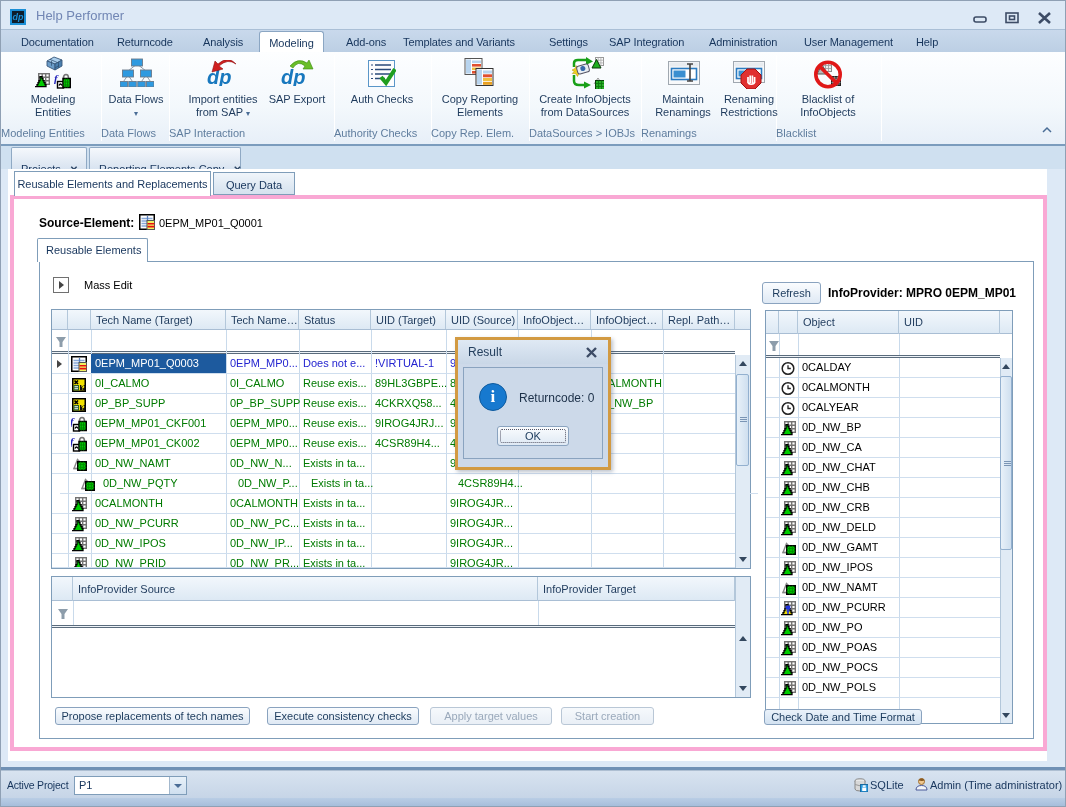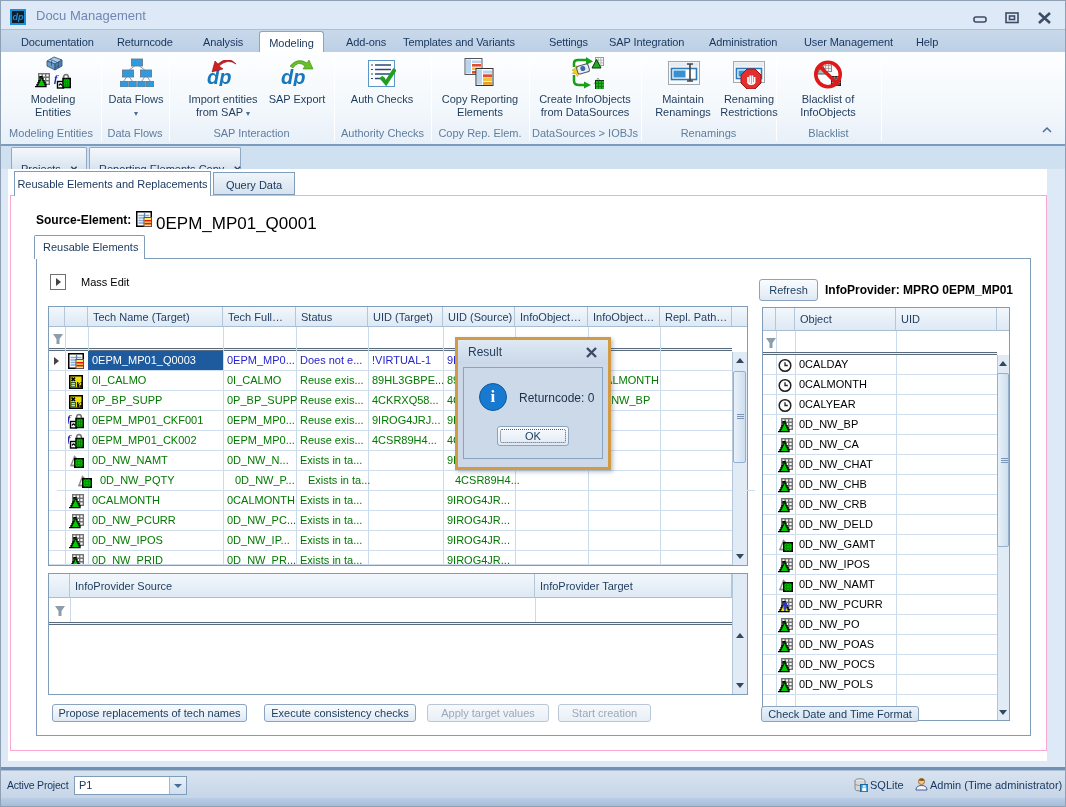--- a/index.html
+++ b/index.html
@@ -7,32 +7,32 @@
 .abs{position:absolute}
 #frame{position:absolute;left:0;top:0;width:1066px;height:807px;border:1px solid #8fa0b4;background:#dde9f6}
 #ttext{position:absolute;left:36px;top:8px;font-size:13px;color:#7186b4}
 
 #menubar{position:absolute;left:1px;top:29px;width:1064px;height:23px;background:linear-gradient(#c9d9ec,#bccfe4);border-top:1px solid #aabfd6}
 .mi{position:absolute;top:6px;font-size:11px;letter-spacing:-0.1px;color:#17355c;white-space:nowrap}
 #mtab{position:absolute;left:258px;top:1px;width:65px;height:22px;background:#fff;border:1px solid #8ba6c3;border-bottom:none;border-radius:3px 3px 0 0;text-align:center;font-size:11px;padding-top:5px;color:#17355c}
 
 #ribbon{position:absolute;left:1px;top:52px;width:1064px;height:94px;background:linear-gradient(#fdfeff 0%,#f3f8fc 60%,#e7eff8 100%);border-bottom:2px solid #7b9cbd}
 .gsep{position:absolute;top:3px;height:86px;width:1px;background:#c7d5e4;border-right:1px solid #fff}
-.glabel{position:absolute;top:75px;font-size:11px;color:#5f7d9e;text-align:center;white-space:nowrap}
+.glabel{position:absolute;top:75px;font-size:11px;color:#5f7d9e;text-align:left;white-space:nowrap}
 .btext{position:absolute;font-size:11px;color:#1e3a5c;text-align:center;line-height:13px;white-space:nowrap}
 .ricon{position:absolute}
 
 #tabbar{position:absolute;left:1px;top:146px;width:1064px;height:23px;background:#cfe0f0}
 .dtab{position:absolute;top:1px;height:22px;background:linear-gradient(#f5f8fc,#d8e3f0);border:1px solid #8fa9c4;border-bottom:none;border-radius:2px 2px 0 0;font-size:11px;color:#17355c;padding:15px 8px 0 9px;white-space:nowrap}
 .dtab.act{top:-2px;height:25px;background:#fff;padding-top:6px}
 .xg{font-size:10px;font-weight:bold;color:#2c4564;margin-left:9px}
 
 #page{position:absolute;left:8px;top:169px;width:1039px;height:592px;background:#fff}
 .itab{position:absolute;font-size:11px;color:#17355c;border:1px solid #7f9db9;padding-top:6px;text-align:center;white-space:nowrap}
-#ipage{position:absolute;left:2px;top:26px;width:1037px;height:556px;border:1px solid #f9a8d4;background:#fff}
+#ipage{position:absolute;left:2px;top:26px;width:1037px;height:556px;border:4px solid #f9a8d4;background:#fff}
 
 #gbtab{position:absolute;left:23px;top:39px;width:111px;height:24px;background:#fff;border:1px solid #7f9db9;border-bottom:none;border-radius:2px 2px 0 0;font-size:11px;padding:5px 0 0 8px;z-index:2}
 #gbox{position:absolute;left:25px;top:62px;width:995px;height:478px;border:1px solid #7f9db9;background:#fff}
 
 .tbl{position:absolute;border:1px solid #7f9db9;background:#fff}
 .thead{position:absolute;left:0;top:0;width:100%;background:linear-gradient(#f2f7fc,#dde9f4);border-bottom:1px solid #a9bed4}
 .hcell{position:absolute;top:0;height:100%;border-right:1px solid #b3c7da;font-size:11px;color:#1e3a5c;padding:4px 0 0 5px;white-space:nowrap;overflow:hidden}
 .vline{position:absolute;width:1px;background:#c9daeb}
 .row{position:absolute;border-bottom:1px solid #cfdeee;width:100%;font-size:11px;white-space:nowrap}
 .cell{position:absolute;top:3px;white-space:nowrap;overflow:hidden}
@@ -51,21 +51,21 @@
 #sbar{position:absolute;left:1px;top:770px;width:1064px;height:28px;background:linear-gradient(#d8e3f0,#c6d5e7);font-size:11px}
 #sbot{position:absolute;left:1px;top:798px;width:1064px;height:8px;background:linear-gradient(#b9cde5,#a6bedb)}
 </style></head>
 <body>
 <div id="frame"></div>
 
 <svg class="abs" style="left:10px;top:9px" width="16" height="16">
  <rect x="1" y="1" width="14" height="14" fill="#0e1d2b" stroke="#1b8fd6" stroke-width="2"></rect>
  <text x="8" y="11" font-size="9" font-style="italic" font-weight="bold" fill="#1b8fd6" text-anchor="middle" font-family="Liberation Sans">dp</text>
 </svg>
-<div id="ttext">Docu Management</div>
+<div id="ttext">Help Performer</div>
 <svg class="abs" style="left:973px;top:12px" width="82" height="12">
  <g stroke="#3d4c66" stroke-width="1.6" fill="none">
   <rect x="1" y="5" width="12" height="5" rx="2"></rect>
   <rect x="33" y="1" width="12" height="9.5"></rect>
   <rect x="36.5" y="4" width="5" height="3.5"></rect>
   <path d="M66 1 L77 11 M77 1 L66 11" stroke-width="2.6"></path>
  </g>
 </svg>
 
 <div id="menubar">
@@ -245,34 +245,34 @@
 
 <div id="page">
  <div class="itab" style="left:6px;top:2px;width:197px;height:25px;background:#fff;border-bottom:none;z-index:2">Reusable Elements and Replacements</div>
  <div class="itab" style="left:205px;top:3px;width:82px;height:23px;background:linear-gradient(#f0f5fa,#d5e2ef)">Query Data</div>
  <div id="ipage">
 
   <div class="abs" style="left:25px;top:17px;font-size:12px;font-weight:bold;color:#000">Source-Element:</div>
   <svg class="abs" style="left:125px;top:15px" width="16" height="16">
         <use href="#qry16"></use>
       </svg>
-  <div class="abs" style="left:145px;top:18px;font-size:17px;color:#000">0EPM_MP01_Q0001</div>
+  <div class="abs" style="left:145px;top:18px;font-size:11px;color:#000">0EPM_MP01_Q0001</div>
   <div id="gbtab">Reusable Elements</div>
   <div id="gbox">
    <div class="abs" style="left:13px;top:15px;width:16px;height:16px;border:1px solid #707070;background:#fff">
      <div class="arr" style="left:5px;top:3px;border-top:4px solid transparent;border-bottom:4px solid transparent;border-left:5px solid #444"></div>
    </div>
    <div class="abs" style="left:44px;top:17px;font-size:11px;color:#000">Mass Edit</div>
 
    <div class="tbl" id="ltbl" style="left:11px;top:47px;width:700px;height:260px">
     <div class="thead" style="height:20px">
      <div class="hcell" style="left:0;width:16px"></div>
      <div class="hcell" style="left:16px;width:23px"></div>
      <div class="hcell" style="left:39px;width:135px">Tech Name (Target)</div>
-     <div class="hcell" style="left:174px;width:73px">Tech Full…</div>
+     <div class="hcell" style="left:174px;width:73px">Tech Name…</div>
      <div class="hcell" style="left:247px;width:72px">Status</div>
      <div class="hcell" style="left:319px;width:75px">UID (Target)</div>
      <div class="hcell" style="left:394px;width:72px">UID (Source)</div>
      <div class="hcell" style="left:466px;width:73px">InfoObject…</div>
      <div class="hcell" style="left:539px;width:72px">InfoObject…</div>
      <div class="hcell" style="left:611px;width:72px">Repl. Path…</div>
     </div>
     <svg class="abs" style="left:3px;top:26px" width="12" height="12">
             <use href="#funnel"></use>
           </svg>

